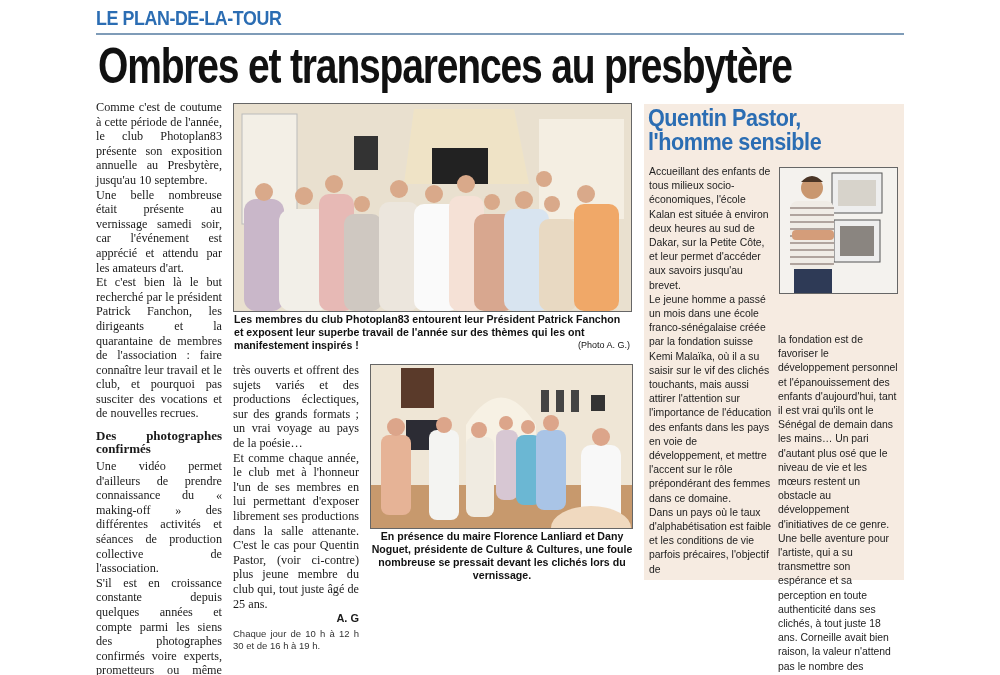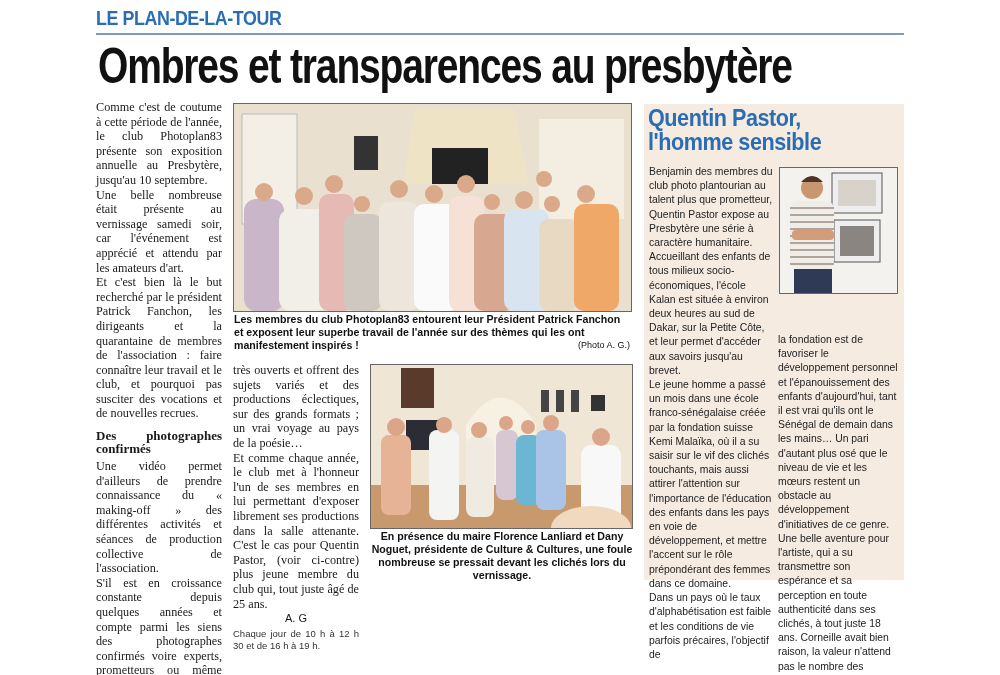--- a/index.html
+++ b/index.html
@@ -4,21 +4,21 @@
 <style>
   html,body{margin:0;padding:0;background:#fff;}
   body{width:1000px;height:675px;position:relative;overflow:hidden;font-family:"Liberation Serif",serif;color:#1a1a1a;}
   .abs{position:absolute;}
   .section{left:96px;top:6px;font-family:"Liberation Sans",sans-serif;font-weight:bold;font-size:21px;color:#2b6db3;letter-spacing:-0.5px;transform:scaleX(0.85);transform-origin:left;}
   .rule{left:96px;top:33px;width:808px;height:2px;background:#7f9cb8;}
   .headline{left:98px;top:38px;font-family:"Liberation Sans",sans-serif;font-weight:bold;font-size:50px;line-height:56px;color:#111;letter-spacing:-1.5px;transform:scaleX(0.78);transform-origin:left;white-space:nowrap;}
   .col{font-size:12.2px;line-height:14.6px;text-align:justify;hyphens:auto;}
   .col p{margin:0;}
   .subhead{font-family:Liberation Serif, serif;font-weight:bold;font-size:13px;line-height:13px;margin:8px 0 4px 0;}
-  .sign{text-align:center;font-family:"Liberation Sans",sans-serif;font-weight:normal;font-size:11px;}
+  .sign{text-align:right;font-family:"Liberation Sans",sans-serif;font-weight:bold;font-size:11px;}
   .hours{font-family:"Liberation Sans",sans-serif;font-size:9.5px;line-height:12px;color:#333;margin-top:2px;}
   .caption{font-family:"Liberation Sans",sans-serif;font-weight:bold;font-size:10.6px;line-height:13px;color:#111;}
   .credit{font-family:"Liberation Sans",sans-serif;font-weight:normal;font-size:9px;float:right;}
   .photo{border:1px solid #666;overflow:hidden;}
   .sidebar{left:644px;top:104px;width:260px;height:476px;background:#f6ebe1;}
   .sb-title{left:648px;top:106px;font-family:"Liberation Sans",sans-serif;font-weight:bold;font-size:24px;line-height:24px;color:#2b6db3;letter-spacing:-0.5px;transform:scaleX(0.9);transform-origin:left;}
   .sb-col{font-family:"Liberation Sans",sans-serif;font-size:10.4px;line-height:14.2px;color:#222;}
   .sb-col p{margin:0;}
   .footer{font-family:"Liberation Serif",serif;font-size:17px;color:#111;top:654px;margin-top:30px;}
 </style>
@@ -146,21 +146,20 @@
         <line x1="10" y1="75" x2="54" y2="75"></line>
       <line x1="10" y1="82" x2="54" y2="82"></line>
         <line x1="10" y1="89" x2="54" y2="89"></line>
         <line x1="10" y1="96" x2="54" y2="96"></line>
     </g>
     <rect x="12" y="62" width="42" height="10" rx="4" fill="#d49d7a"></rect>
     <rect x="14" y="101" width="38" height="24" fill="#2e3a56"></rect>
   </svg>
 </div>
 <div class="abs sb-col" style="left:649px;top:165px;width:124px;">
-  <p>Benjamin des membres du club photo plantourian au talent plus que prometteur, Quentin Pastor expose au Presbytère une série à caractère humanitaire.</p>
   <p>Accueillant des enfants de tous milieux socio-économiques, l'école Kalan est située à environ deux heures au sud de Dakar, sur la Petite Côte, et leur permet d'accéder aux savoirs jusqu'au brevet.</p>
   <p>Le jeune homme a passé un mois dans une école franco-sénégalaise créée par la fondation suisse Kemi Malaïka, où il a su saisir sur le vif des clichés touchants, mais aussi attirer l'attention sur l'importance de l'éducation des enfants dans les pays en voie de développement, et mettre l'accent sur le rôle prépondérant des femmes dans ce domaine.</p>
   <p>Dans un pays où le taux d'alphabétisation est faible et les conditions de vie parfois précaires, l'objectif de</p>
 </div>
 <div class="abs sb-col" style="left:778px;top:305px;width:122px;margin-top:28px;">
   <p>la fondation est de favoriser le développement personnel et l'épanouissement des enfants d'aujourd'hui, tant il est vrai qu'ils ont le Sénégal de demain dans les mains… Un pari d'autant plus osé que le niveau de vie et les mœurs restent un obstacle au développement d'initiatives de ce genre.</p>
   <p>Une belle aventure pour l'artiste, qui a su transmettre son espérance et sa perception en toute authenticité dans ses clichés, à tout juste 18 ans. Corneille avait bien raison, la valeur n'attend pas le nombre des années…</p>
   <div class="sign" style="font-size:13px;margin-top:2px;">A.G.</div>
 </div>
 

